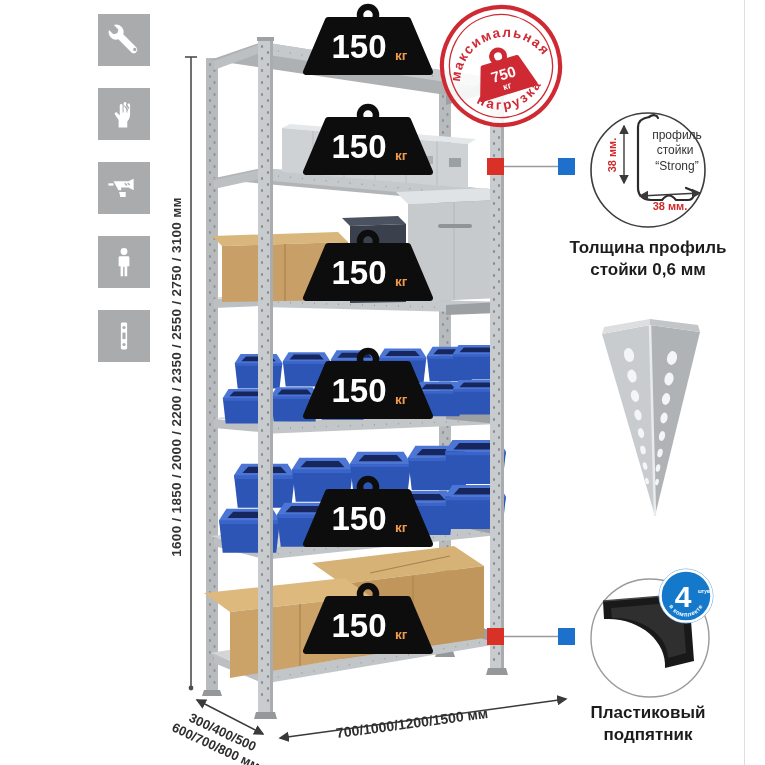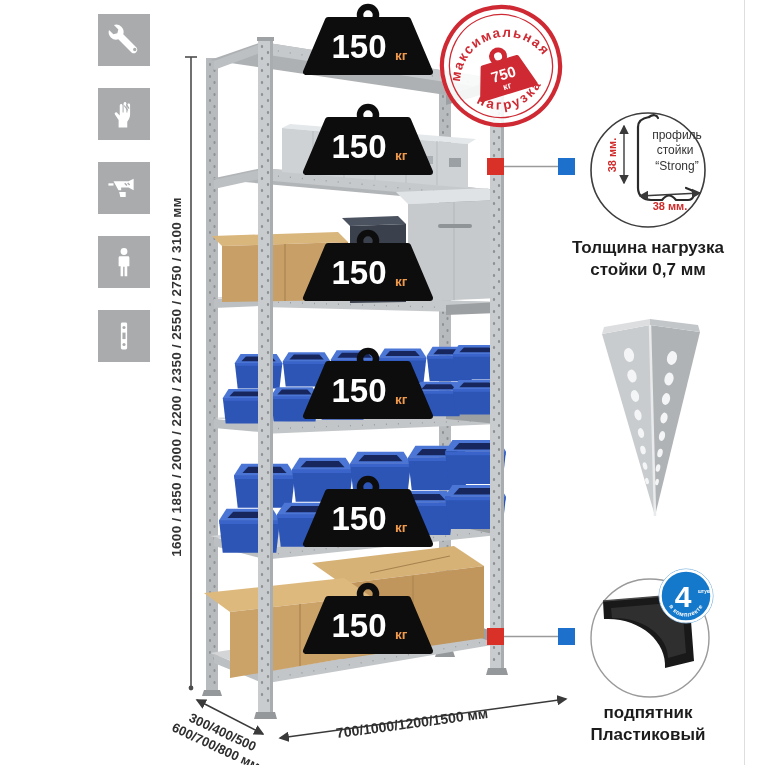--- a/index.html
+++ b/index.html
@@ -356,23 +356,23 @@
   <div class="hlabel">1600 / 1850 / 2000 / 2200 / 2350 / 2550 / 2750 / 3100 мм</div>
 
   <div class="dlabel">
     <div>300/400/500</div>
     <div>600/700/800 мм</div>
   </div>
 
   <div class="wlabel">700/1000/1200/1500 мм</div>
 
   <div class="caption cap-profile">
-    <div>Толщина нагрузка</div>
-    <div>стойки 0,7 мм</div>
+    <div>Толщина профиль</div>
+    <div>стойки 0,6 мм</div>
   </div>
 
   <div class="caption cap-foot">
+    <div>Пластиковый</div>
     <div>подпятник</div>
-    <div>Пластиковый</div>
   </div>
 
   <div class="right-border"></div>
 </div>
 
 </body></html>

